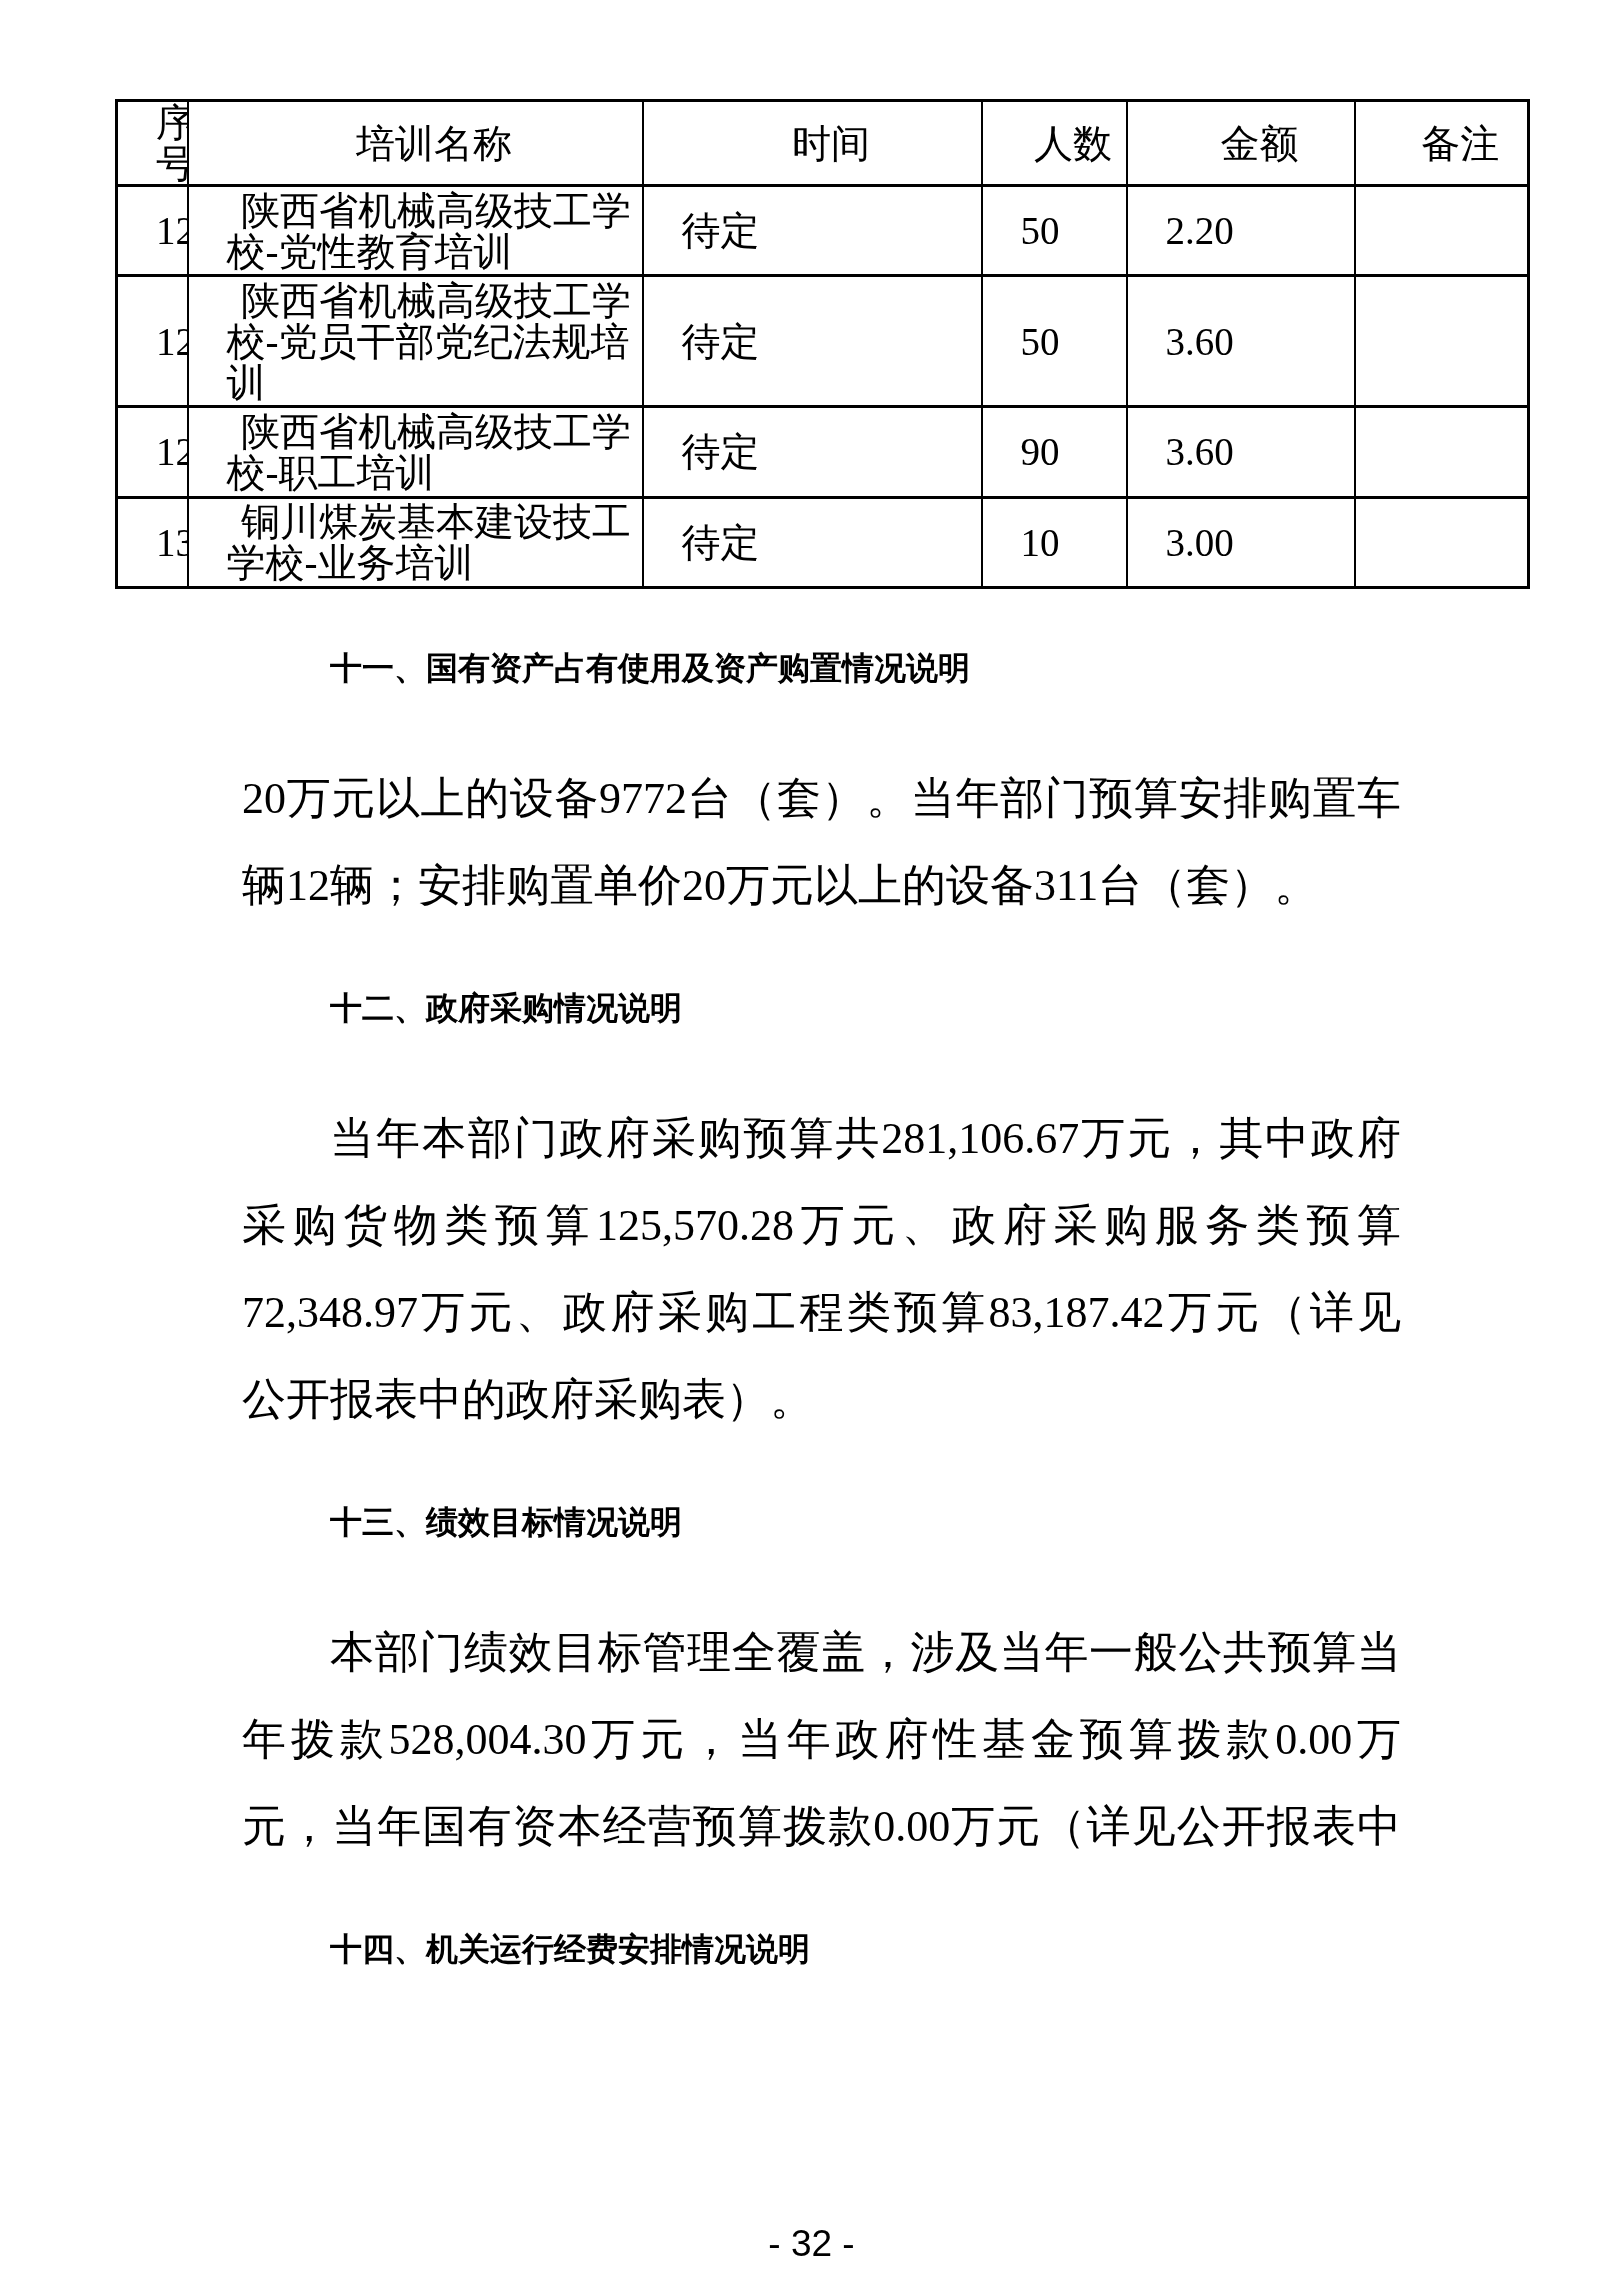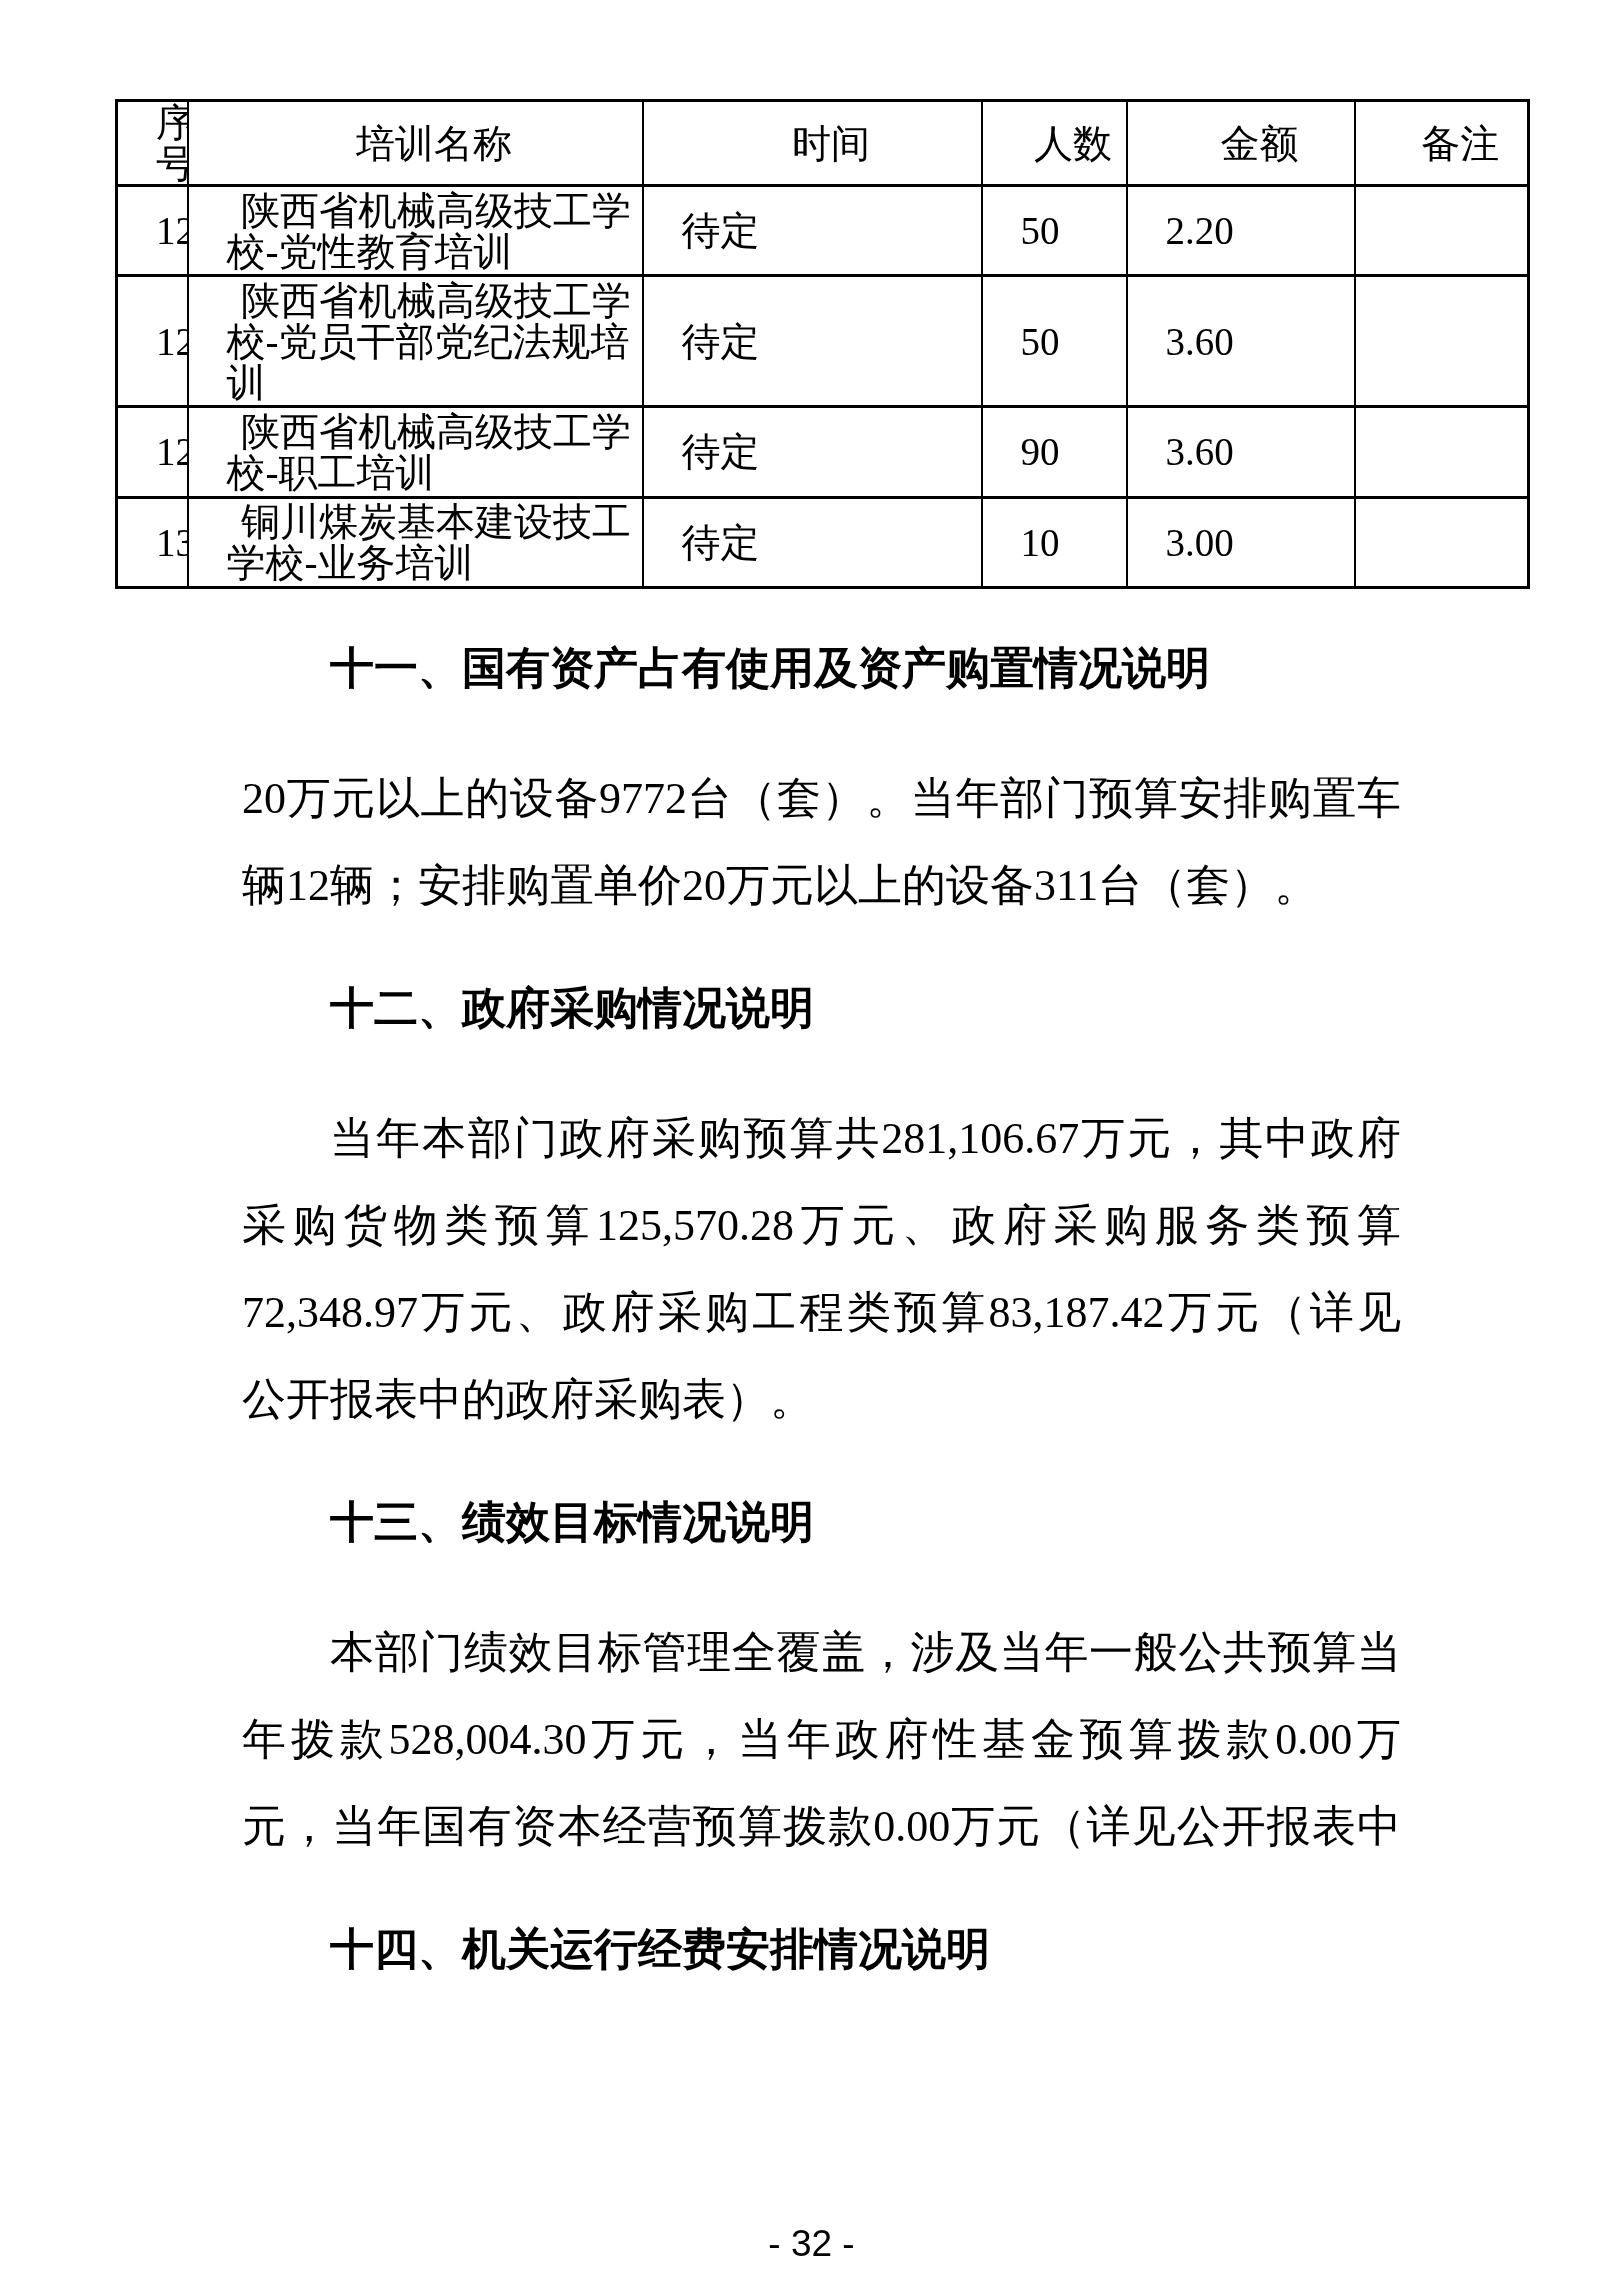--- a/index.html
+++ b/index.html
@@ -41,21 +41,21 @@
   td.c-time, td.c-count, td.c-amount { text-align:left; padding-left:9.2px; }
   tr.r-tall   { height:88px; }
   tr.r-tall2  { height:87px; }
   tr.r-short  { height:46px; }
   tr.r-tall3  { height:86px; }
 
   
   .heading {
     margin:36px 0 0 242px;
     width:1159px;
-    font-size:44px;
+    font-size:32px;
     line-height:87px;
     font-weight:bold;
     text-indent:88px;
     white-space:nowrap;
   }
   .para { margin-top:43px; }
   .pline {
     margin-left:242px;
     width:1159px;
     font-size:44px;

